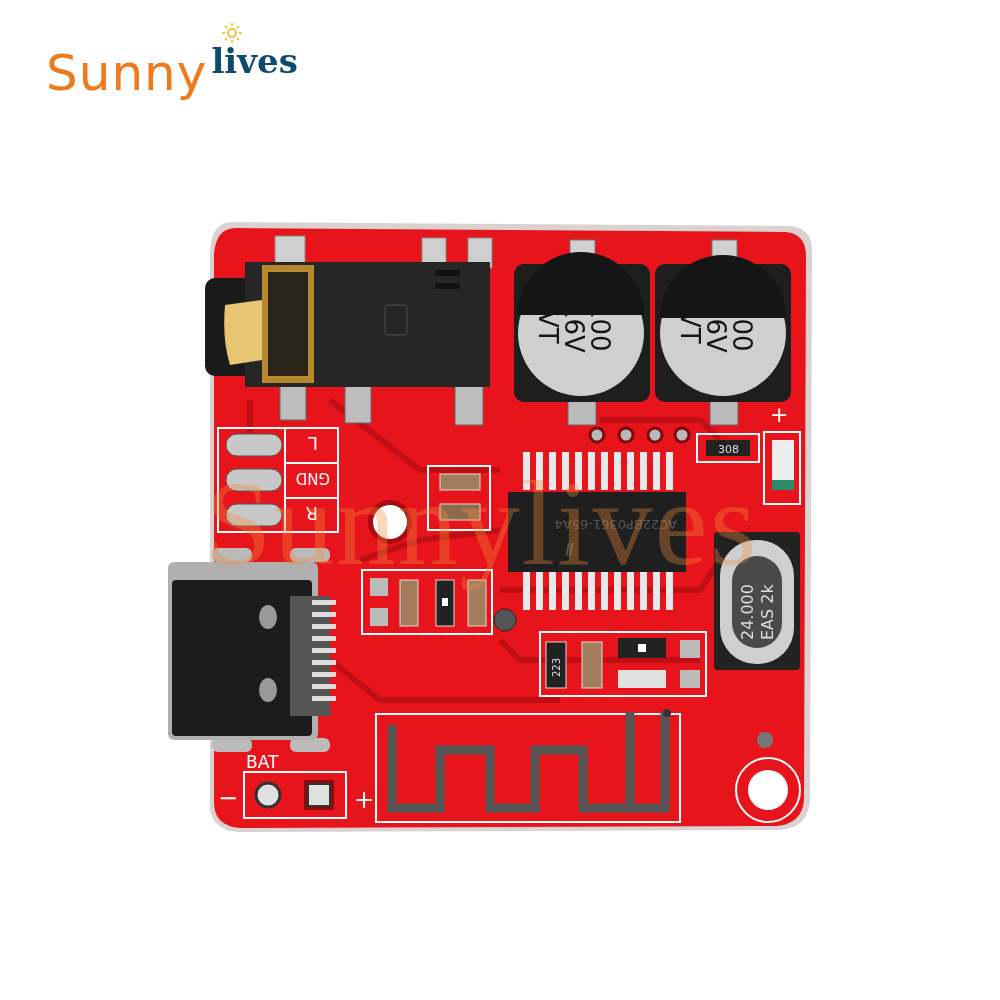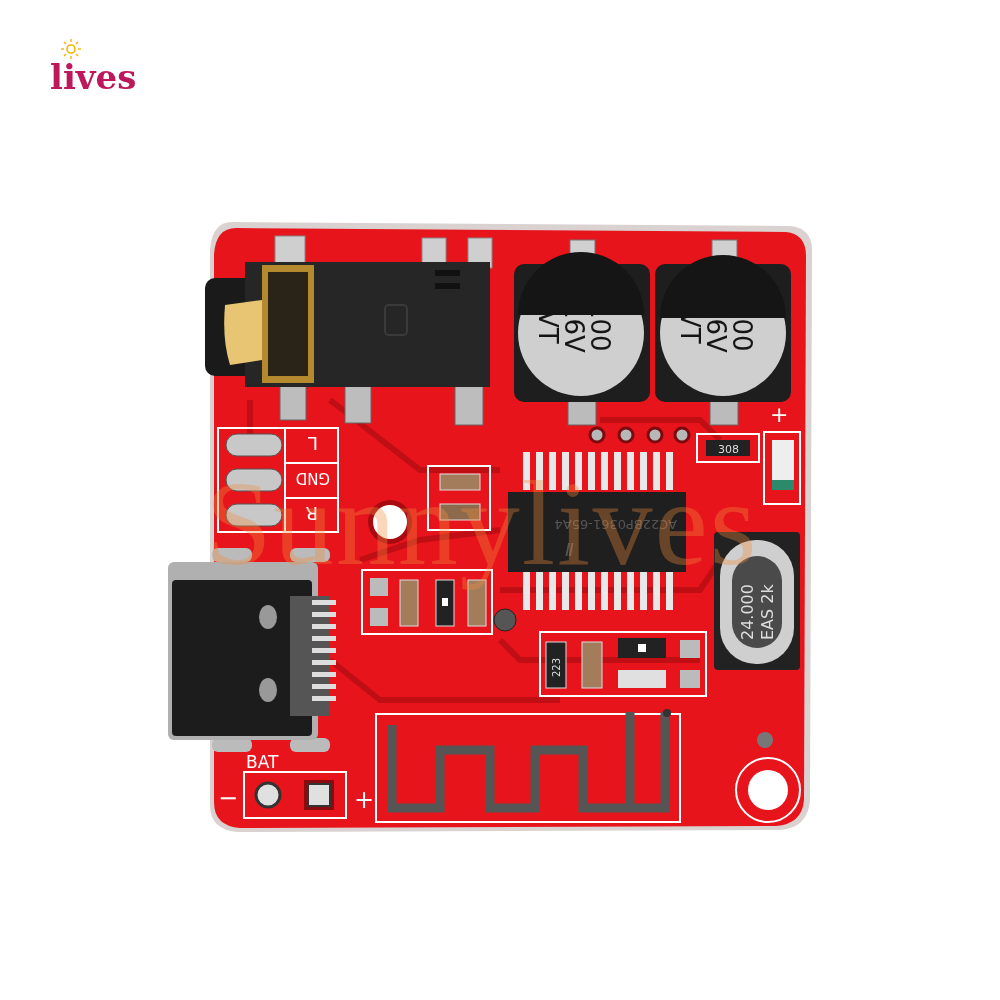--- a/index.html
+++ b/index.html
@@ -1,28 +1,29 @@
 <!DOCTYPE html>
 <html><head>
 <meta charset="utf-8">
 <style>
   html,body{margin:0;padding:0;background:#fff;}
   body{width:1000px;height:1000px;position:relative;overflow:hidden;font-family:"DejaVu Sans",sans-serif;}
   .abs{position:absolute;}
   .logo{left:46px;top:38px;height:60px;display:flex;align-items:flex-end;}
   .logo-sunny{color:#f07a1a;font-family:"DejaVu Sans",sans-serif;font-size:50px;letter-spacing:1px;line-height:1;}
-  .logo-lives{color:#be185d;font-family:"DejaVu Serif",serif;font-weight:bold;font-size:34px;line-height:1;margin-left:4px;margin-bottom:4px;position:relative;}
+  .logo-lives{color:#0c4a6e;font-family:"DejaVu Serif",serif;font-weight:bold;font-size:34px;line-height:1;margin-left:4px;margin-bottom:20px;position:relative;}
   .sun{position:absolute;left:10px;top:-22px;width:22px;height:22px;}
   svg text{font-family:"DejaVu Sans",sans-serif;}
   .wm{left:205px;top:455px;font-family:Liberation Serif, serif;font-size:120px;color:rgba(240,140,60,0.35);letter-spacing:2px;pointer-events:none;}
 </style>
 </head>
 <body>
 
 <div class="abs logo">
+  <span class="logo-sunny">Sunny</span>
   <span class="logo-lives">
     <svg class="sun" viewBox="0 0 22 22">
       <circle cx="11" cy="11" r="4" fill="none" stroke="#f6b500" stroke-width="1.6"></circle>
       <g stroke="#f6b500" stroke-width="1.4">
         <line x1="11" y1="1" x2="11" y2="4"></line>
           <line x1="11" y1="18" x2="11" y2="21"></line>
         <line x1="1" y1="11" x2="4" y2="11"></line>
           <line x1="18" y1="11" x2="21" y2="11"></line>
         <line x1="4" y1="4" x2="6" y2="6"></line>
           <line x1="16" y1="16" x2="18" y2="18"></line>

